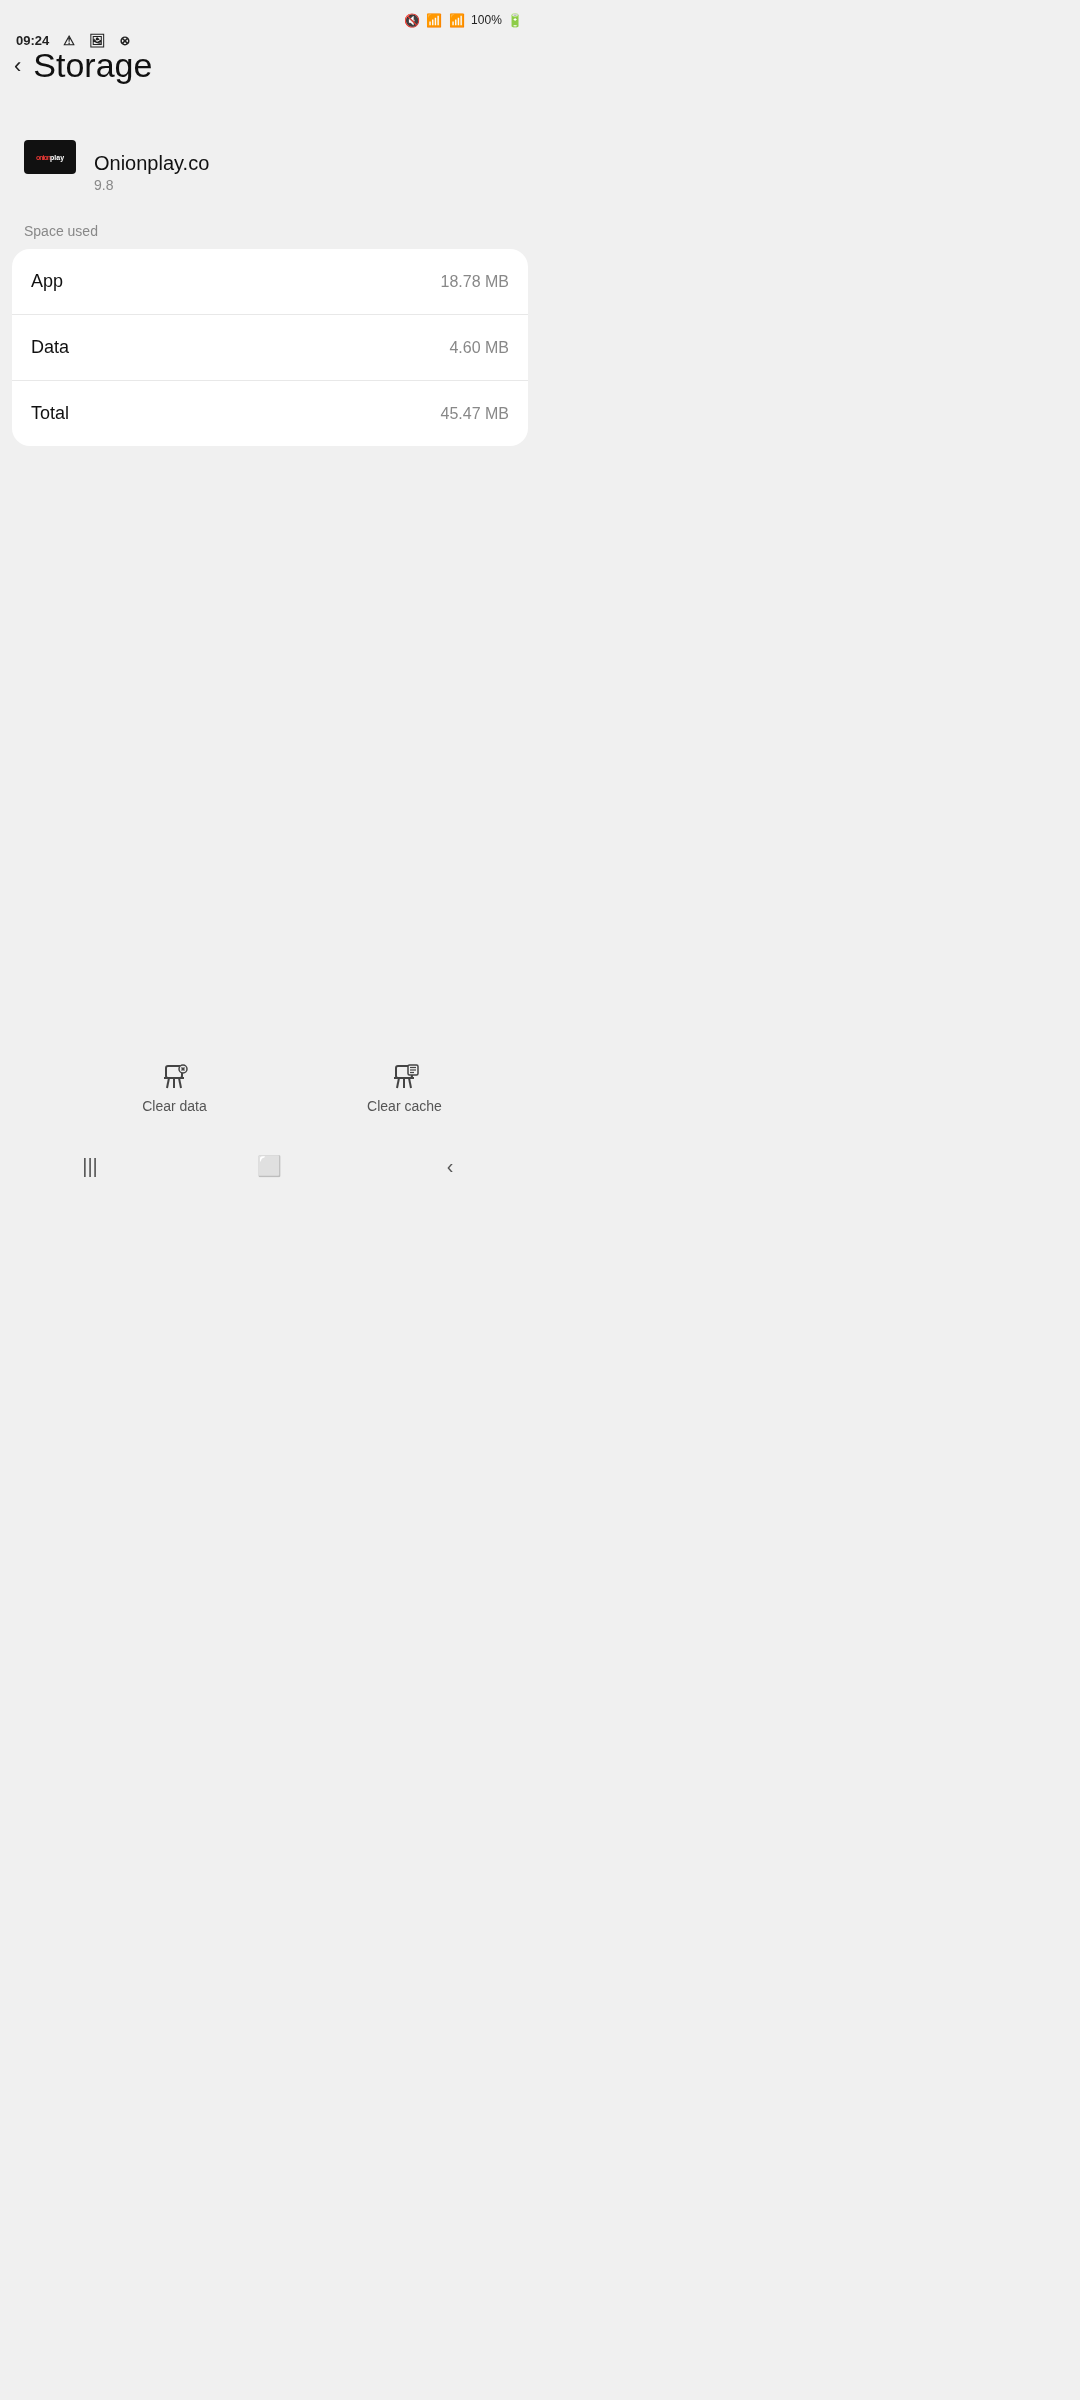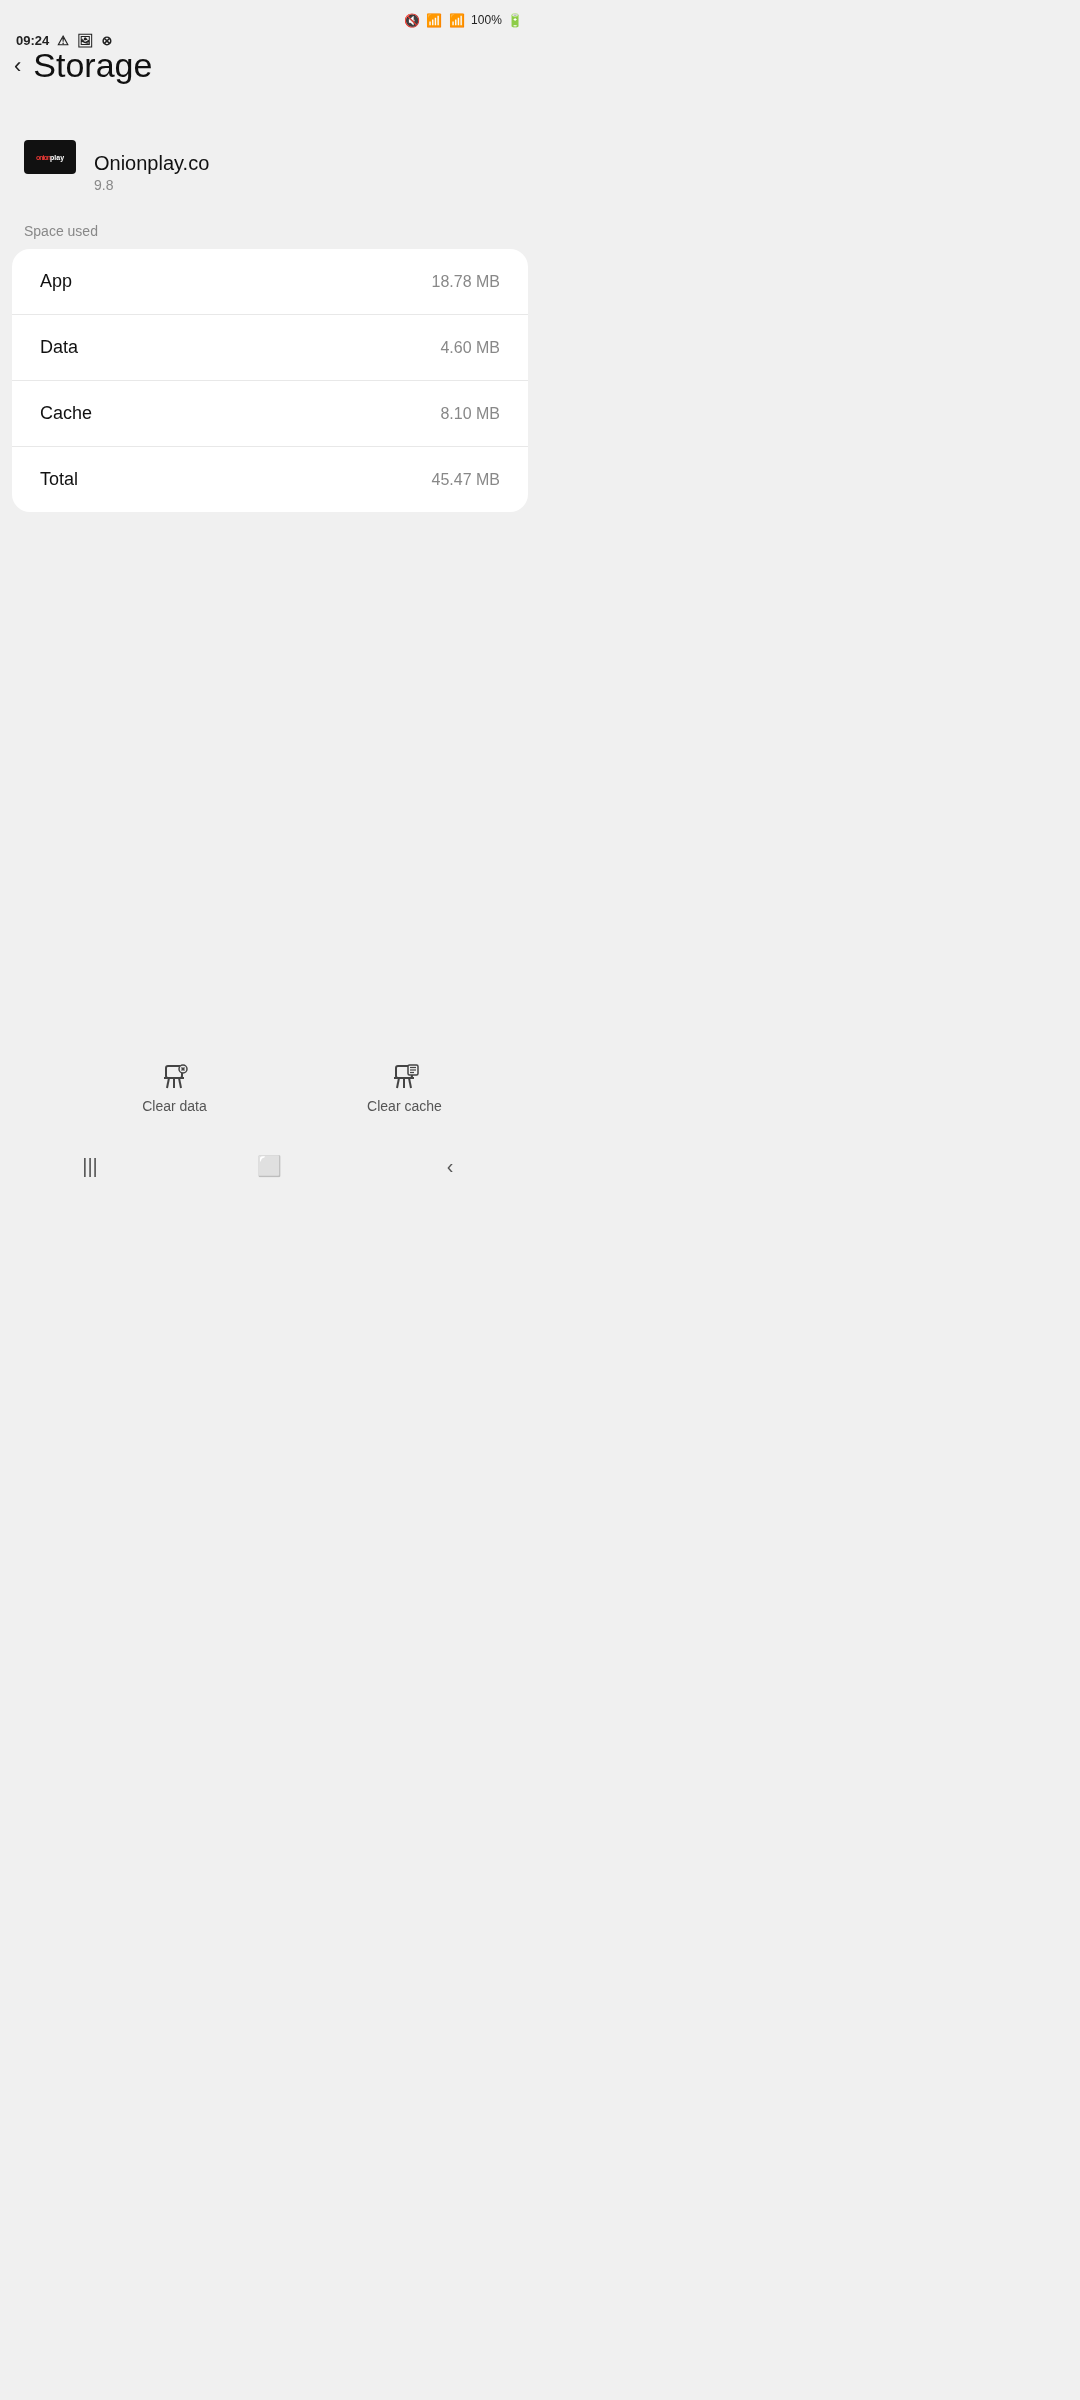--- a/index.html
+++ b/index.html
@@ -24,21 +24,21 @@
       display: flex;
       justify-content: space-between;
       align-items: center;
       padding: 8px 16px 4px 16px;
       height: 36px;
     }
 
     .status-left {
       display: flex;
       align-items: center;
-      gap: 8px;
+      gap: 14px;
       font-size: 13px;
       font-weight: 600;
       color: #222;
       margin-top: 40px;
     }
 
     .status-right {
       display: flex;
       align-items: center;
       gap: 6px;
@@ -122,21 +122,21 @@
       background: #fff;
       border-radius: 18px;
       margin: 0 12px;
       overflow: hidden;
     }
 
     .storage-row {
       display: flex;
       justify-content: space-between;
       align-items: center;
-      padding: 22px 28px;
+      padding: 22px 19px;
       border-bottom: 1px solid #e8e8e8;
     }
 
     .storage-row:last-child {
       border-bottom: none;
     }
 
     .storage-row-label {
       font-size: 18px;
       color: #111;
@@ -248,24 +248,20 @@
 <div class="section-label">Space used</div>
 
 <div class="storage-card">
   <div class="storage-row">
     <span class="storage-row-label">App</span>
     <span class="storage-row-value">18.78 MB</span>
   </div>
   <div class="storage-row">
     <span class="storage-row-label">Data</span>
     <span class="storage-row-value">4.60 MB</span>
-  </div>
-  <div class="storage-row">
-    <span class="storage-row-label">Cache</span>
-    <span class="storage-row-value">8.10 MB</span>
   </div>
   <div class="storage-row">
     <span class="storage-row-label">Total</span>
     <span class="storage-row-value">45.47 MB</span>
   </div>
 </div>
 
 <div class="bottom-buttons">
   <button class="bottom-btn">
     <svg class="clear-icon" viewBox="0 0 36 30" fill="none" xmlns="http://www.w3.org/2000/svg">

